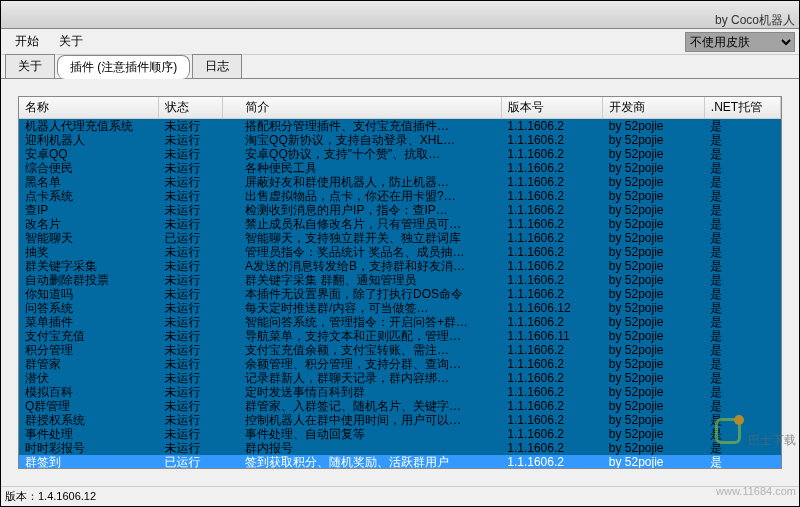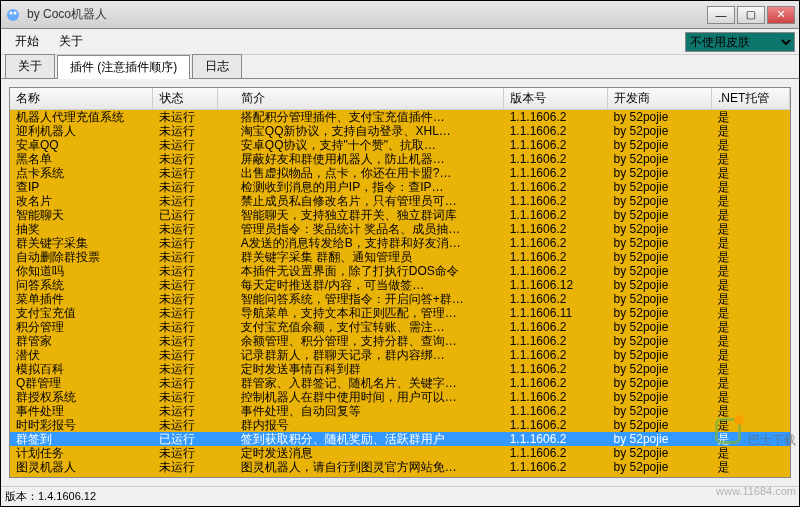--- a/index.html
+++ b/index.html
@@ -1,30 +1,30 @@
 <!DOCTYPE html>
 <html><head>
 <meta charset="utf-8">
 <style>
 * { margin: 0; padding: 0; box-sizing: border-box; }
 body { font-family: "Microsoft YaHei", SimSun, sans-serif; font-size: 12px; background: #d4d0c8; width: 800px; height: 507px; overflow: hidden; }
 .window { width: 800px; height: 507px; border: 1px solid #000; background: #f0f0f0; display: flex; flex-direction: column; }
-.titlebar { height: 28px; background: linear-gradient(to bottom, #e8e8e8, #d0d0d0); display: flex; align-items: center; padding: 4px 4px; border-bottom: 1px solid #888; }
+.titlebar { height: 28px; background: linear-gradient(to bottom, #e8e8e8, #d0d0d0); display: flex; align-items: flex-end; padding: 11px 4px; border-bottom: 1px solid #888; flex-direction: column; }
 .titlebar-icon { width: 16px; height: 16px; margin-right: 6px; }
 .titlebar-text { flex: 1; color: #333; font-size: 12px; }
 .win-btns { display: flex; gap: 2px; }
 .win-btn { width: 28px; height: 18px; border: 1px solid #888; background: linear-gradient(to bottom, #f8f8f8, #d8d8d8); display: flex; align-items: center; justify-content: center; font-size: 11px; cursor: pointer; }
 .win-btn.close { background: linear-gradient(to bottom, #e88, #c44); color: #fff; }
 .menubar { height: 26px; background: #f0f0f0; display: flex; align-items: center; padding: 0 4px; border-bottom: 1px solid #ccc; }
 .menu-item { padding: 3px 10px; cursor: pointer; }
-.skin-select { margin-left: auto; height: 20px; width: 110px; border: 1px solid #888; background: #0f766e; font-size: 12px; }
+.skin-select { margin-left: auto; height: 20px; width: 110px; border: 1px solid #888; background: #a3a3a3; font-size: 12px; }
 .tabbar { height: 24px; background: #f0f0f0; display: flex; align-items: flex-end; padding: 0 4px; border-bottom: 1px solid #888; }
 .tab { padding: 3px 12px; border: 1px solid #888; border-bottom: none; background: #e8e8e8; margin-right: 2px; cursor: pointer; font-size: 12px; }
-.tab.active { background: #fff; position: relative; top: 1px; }
-.content { flex: 1; background: #eab308; overflow: hidden; display: flex; flex-direction: column; border: 1px solid #888; margin: 8px; }
+.tab.active { background: #fff; position: relative; top: 1px; border-radius: 8px; }
+.content { flex: 1; background: #0369a1; overflow: hidden; display: flex; flex-direction: column; border: 1px solid #888; margin: 17px; }
 .table-wrap { flex: 1; overflow-y: scroll; overflow-x: hidden; }
 table { width: 100%; border-collapse: collapse; font-size: 12px; }
 thead th { background: linear-gradient(to bottom, #fafafa, #e8e8e8); border-right: 1px solid #ccc; border-bottom: 1px solid #ccc; text-align: left; padding: 2px 6px; font-weight: normal; position: sticky; top: 0; white-space: nowrap; }
 tbody td { padding: 0px 6px; white-space: nowrap; overflow: hidden; text-overflow: ellipsis; line-height: 14px; }
 tbody tr.selected { background: #3399ff; color: #fff; }
 .col-name { width: 110px; max-width: 110px; }
 .col-status { width: 50px; max-width: 50px; }
 .col-intro { width: 220px; max-width: 220px; padding-left: 23px; }
 .col-ver { width: 80px; max-width: 80px; }
 .col-dev { width: 80px; max-width: 80px; }
@@ -104,20 +104,28 @@
             </tr>
             <tr>
               <td class="col-name">安卓QQ</td>
               <td class="col-status">未运行</td>
               <td class="col-intro">安卓QQ协议，支持"十个赞"、抗取…</td>
               <td class="col-ver">1.1.1606.2</td>
               <td class="col-dev">by 52pojie</td>
               <td class="col-net">是</td>
             </tr>
             <tr>
+              <td class="col-name">综合便民</td>
+              <td class="col-status">未运行</td>
+              <td class="col-intro">各种便民工具</td>
+              <td class="col-ver">1.1.1606.2</td>
+              <td class="col-dev">by 52pojie</td>
+              <td class="col-net">是</td>
+            </tr>
+            <tr>
               <td class="col-name">黑名单</td>
               <td class="col-status">未运行</td>
               <td class="col-intro">屏蔽好友和群使用机器人，防止机器…</td>
               <td class="col-ver">1.1.1606.2</td>
               <td class="col-dev">by 52pojie</td>
               <td class="col-net">是</td>
             </tr>
             <tr>
               <td class="col-name">点卡系统</td>
               <td class="col-status">未运行</td>

